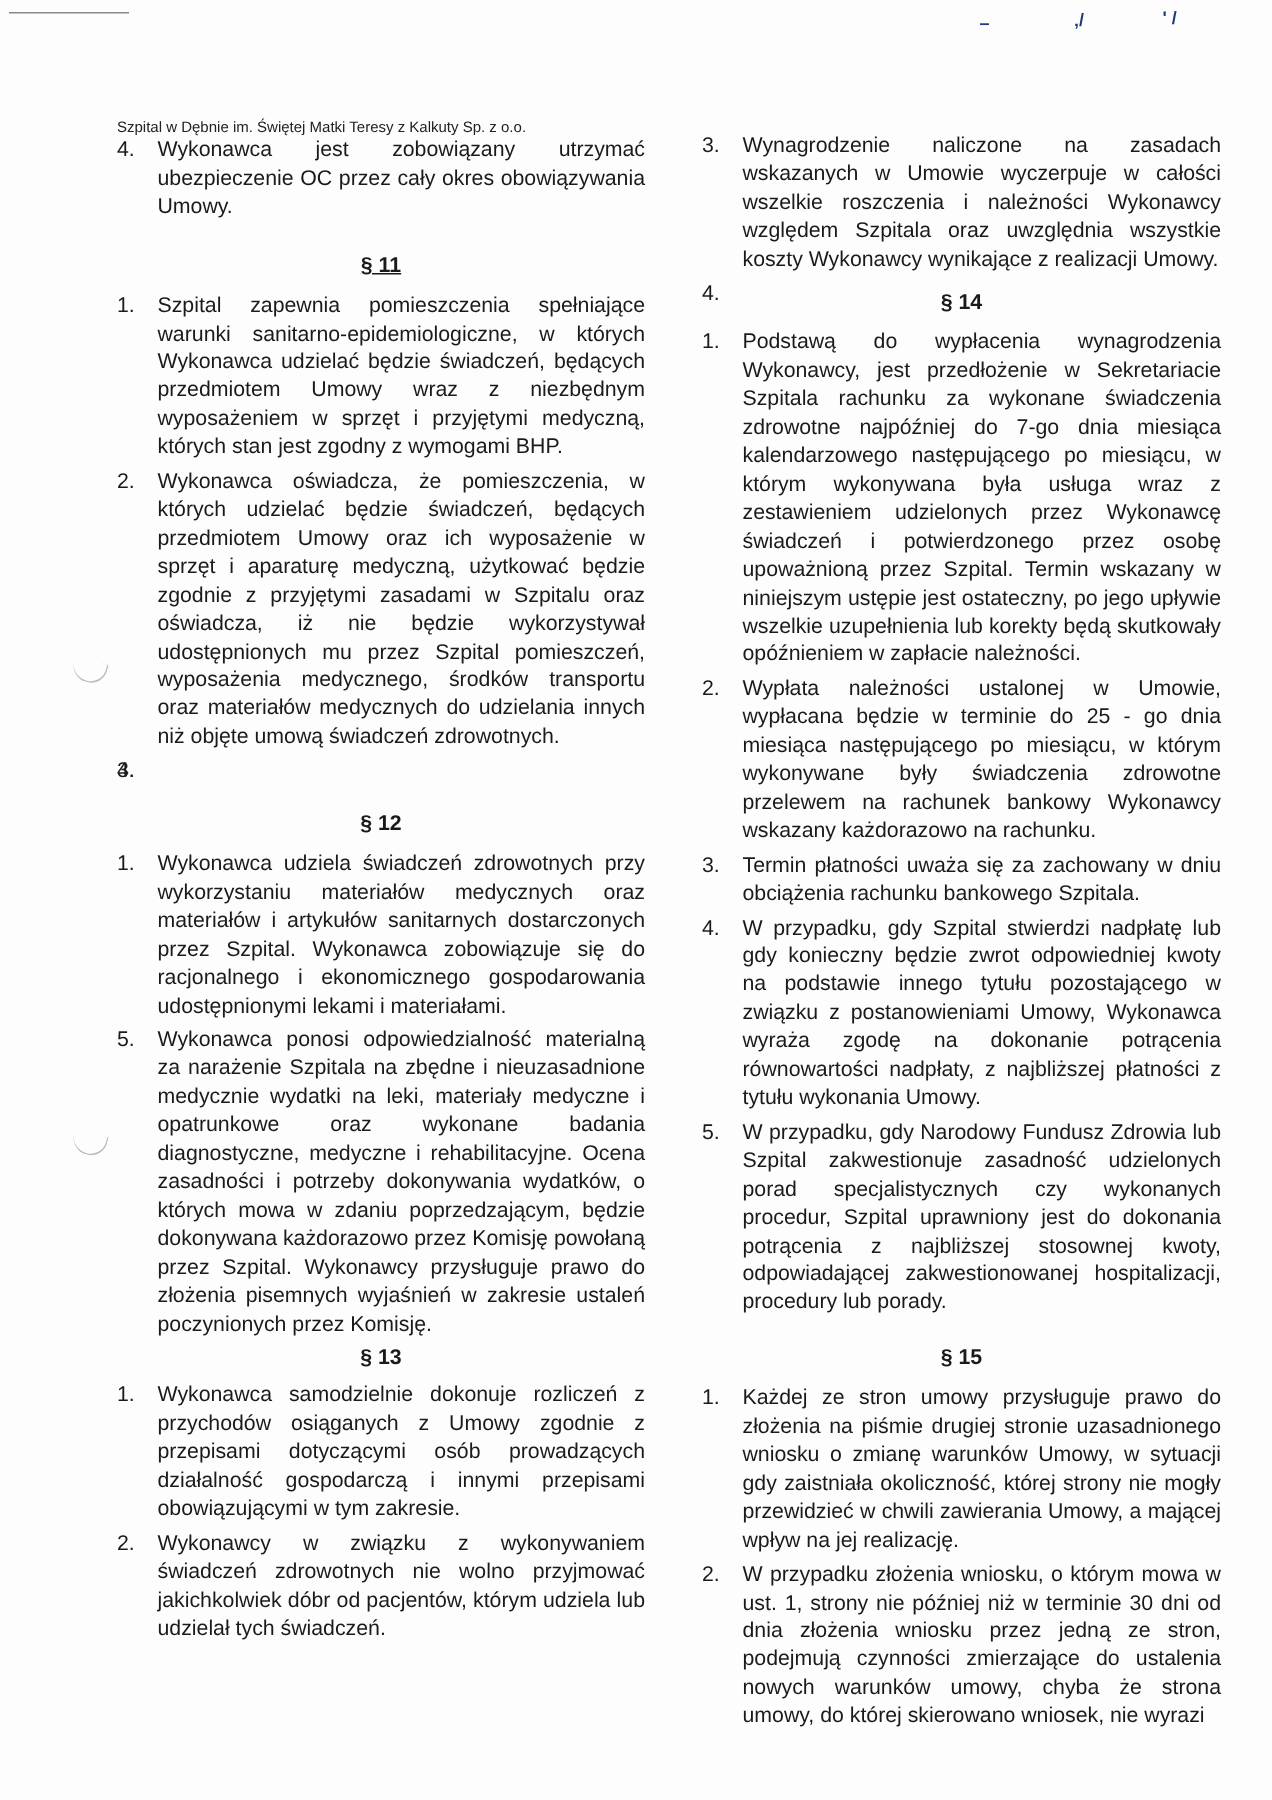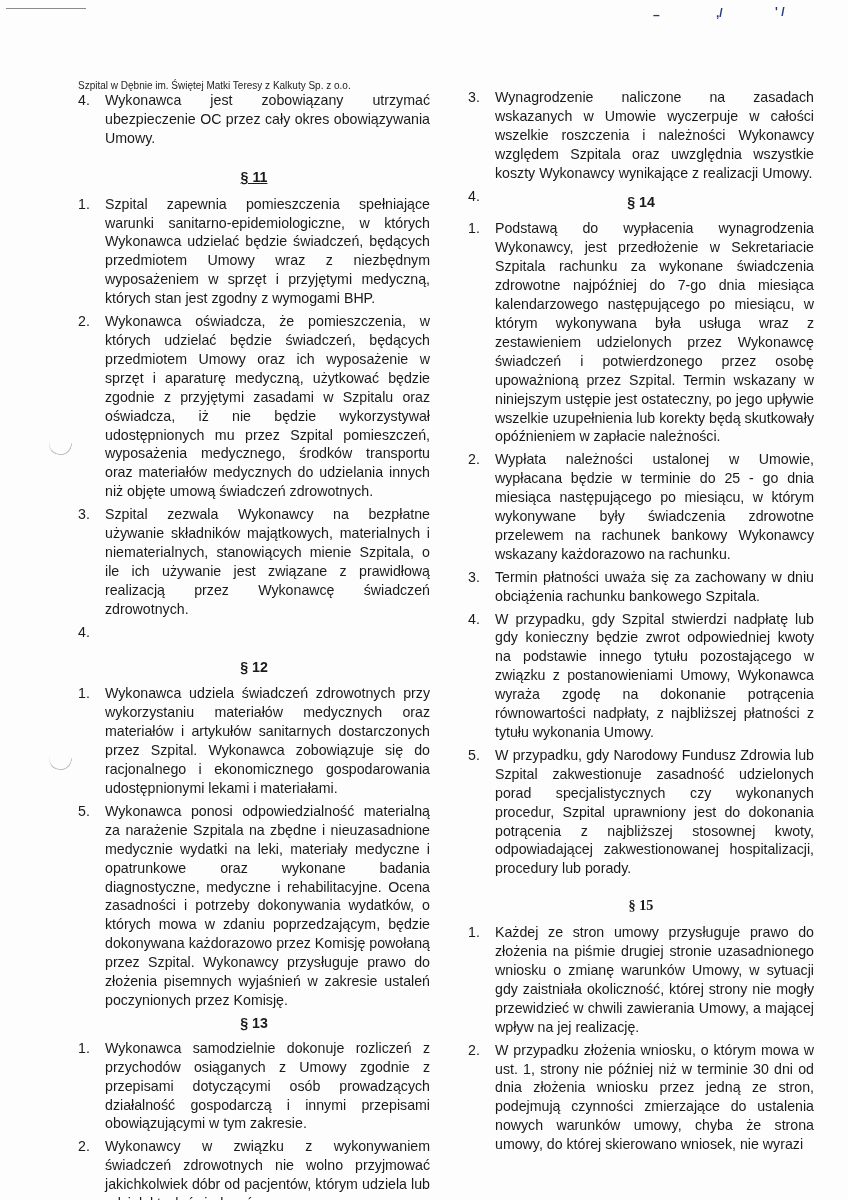--- a/index.html
+++ b/index.html
@@ -33,21 +33,21 @@
 
 <div class="col col-left">
   <div class="item">
     <span class="num">4.</span>
     <span>Wykonawca jest zobowiązany utrzymać ubezpieczenie OC przez cały okres obowiązywania Umowy.</span>
   </div>
 
   <div class="section" style="text-decoration:underline;">§ 11</div>
   <div class="item"><span class="num">1.</span><span>Szpital zapewnia pomieszczenia spełniające warunki sanitarno-epidemiologiczne, w których Wykonawca udzielać będzie świadczeń, będących przedmiotem Umowy wraz z niezbędnym wyposażeniem w sprzęt i przyjętymi medyczną, których stan jest zgodny z wymogami BHP.</span></div>
   <div class="item"><span class="num">2.</span><span>Wykonawca oświadcza, że pomieszczenia, w których udzielać będzie świadczeń, będących przedmiotem Umowy oraz ich wyposażenie w sprzęt i aparaturę medyczną, użytkować będzie zgodnie z przyjętymi zasadami w Szpitalu oraz oświadcza, iż nie będzie wykorzystywał udostępnionych mu przez Szpital pomieszczeń, wyposażenia medycznego, środków transportu oraz materiałów medycznych do udzielania innych niż objęte umową świadczeń zdrowotnych.</span></div>
-  <div class="item"><span class="num">3.</span><span>Szpital zezwala Wykonawcy na bezpłatne używanie składników majątkowych, materialnych i niematerialnych, stanowiących mienie Szpitala, o ile ich używanie jest związane z prawidłową realizacją przez Wykonawcę świadczeń zdrowotnych.</span></div>
+  <div class="item"><span class="num">3.</span></div>
   <div class="item"><span class="num">4.</span></div>
 
   <div class="section" style="margin-top:39px;">§ 12</div>
   <div class="item"><span class="num">1.</span><span>Wykonawca udziela świadczeń zdrowotnych przy wykorzystaniu materiałów medycznych oraz materiałów i artykułów sanitarnych dostarczonych przez Szpital. Wykonawca zobowiązuje się do racjonalnego i ekonomicznego gospodarowania udostępnionymi lekami i materiałami.</span></div>
   <div class="item"><span class="num">5.</span><span>Wykonawca ponosi odpowiedzialność materialną za narażenie Szpitala na zbędne i nieuzasadnione medycznie wydatki na leki, materiały medyczne i opatrunkowe oraz wykonane badania diagnostyczne, medyczne i rehabilitacyjne. Ocena zasadności i potrzeby dokonywania wydatków, o których mowa w zdaniu poprzedzającym, będzie dokonywana każdorazowo przez Komisję powołaną przez Szpital. Wykonawcy przysługuje prawo do złożenia pisemnych wyjaśnień w zakresie ustaleń poczynionych przez Komisję.</span></div>
 
   <div class="section tight">§ 13</div>
   <div class="item"><span class="num">1.</span><span>Wykonawca samodzielnie dokonuje rozliczeń z przychodów osiąganych z Umowy zgodnie z przepisami dotyczącymi osób prowadzących działalność gospodarczą i innymi przepisami obowiązującymi w tym zakresie.</span></div>
   <div class="item"><span class="num">2.</span><span>Wykonawcy w związku z wykonywaniem świadczeń zdrowotnych nie wolno przyjmować jakichkolwiek dóbr od pacjentów, którym udziela lub udzielał tych świadczeń.</span></div>
 </div>
@@ -56,16 +56,16 @@
   <div class="item"><span class="num">3.</span><span>Wynagrodzenie naliczone na zasadach wskazanych w Umowie wyczerpuje w całości wszelkie roszczenia i należności Wykonawcy względem Szpitala oraz uwzględnia wszystkie koszty Wykonawcy wynikające z realizacji Umowy.</span></div>
   <div class="item"><span class="num">4.</span></div>
 
   <div class="section" style="margin-top:10px;">§ 14</div>
   <div class="item"><span class="num">1.</span><span>Podstawą do wypłacenia wynagrodzenia Wykonawcy, jest przedłożenie w Sekretariacie Szpitala rachunku za wykonane świadczenia zdrowotne najpóźniej do 7-go dnia miesiąca kalendarzowego następującego po miesiącu, w którym wykonywana była usługa wraz z zestawieniem udzielonych przez Wykonawcę świadczeń i potwierdzonego przez osobę upoważnioną przez Szpital. Termin wskazany w niniejszym ustępie jest ostateczny, po jego upływie wszelkie uzupełnienia lub korekty będą skutkowały opóźnieniem w zapłacie należności.</span></div>
   <div class="item"><span class="num">2.</span><span>Wypłata należności ustalonej w Umowie, wypłacana będzie w terminie do 25 - go dnia miesiąca następującego po miesiącu, w którym wykonywane były świadczenia zdrowotne przelewem na rachunek bankowy Wykonawcy wskazany każdorazowo na rachunku.</span></div>
   <div class="item"><span class="num">3.</span><span>Termin płatności uważa się za zachowany w dniu obciążenia rachunku bankowego Szpitala.</span></div>
   <div class="item"><span class="num">4.</span><span>W przypadku, gdy Szpital stwierdzi nadpłatę lub gdy konieczny będzie zwrot odpowiedniej kwoty na podstawie innego tytułu pozostającego w związku z postanowieniami Umowy, Wykonawca wyraża zgodę na dokonanie potrącenia równowartości nadpłaty, z najbliższej płatności z tytułu wykonania Umowy.</span></div>
   <div class="item"><span class="num">5.</span><span>W przypadku, gdy Narodowy Fundusz Zdrowia lub Szpital zakwestionuje zasadność udzielonych porad specjalistycznych czy wykonanych procedur, Szpital uprawniony jest do dokonania potrącenia z najbliższej stosownej kwoty, odpowiadającej zakwestionowanej hospitalizacji, procedury lub porady.</span></div>
 
-  <div class="section" style="margin-top:18px;font-family:Liberation Serif, serif;">§ 15</div>
+  <div class="section" style="margin-top:18px;">§ 15</div>
   <div class="item"><span class="num">1.</span><span>Każdej ze stron umowy przysługuje prawo do złożenia na piśmie drugiej stronie uzasadnionego wniosku o zmianę warunków Umowy, w sytuacji gdy zaistniała okoliczność, której strony nie mogły przewidzieć w chwili zawierania Umowy, a mającej wpływ na jej realizację.</span></div>
   <div class="item"><span class="num">2.</span><span>W przypadku złożenia wniosku, o którym mowa w ust. 1, strony nie później niż w terminie 30 dni od dnia złożenia wniosku przez jedną ze stron, podejmują czynności zmierzające do ustalenia nowych warunków umowy, chyba że strona umowy, do której skierowano wniosek, nie wyrazi</span></div>
 </div>
 
 </body></html>

